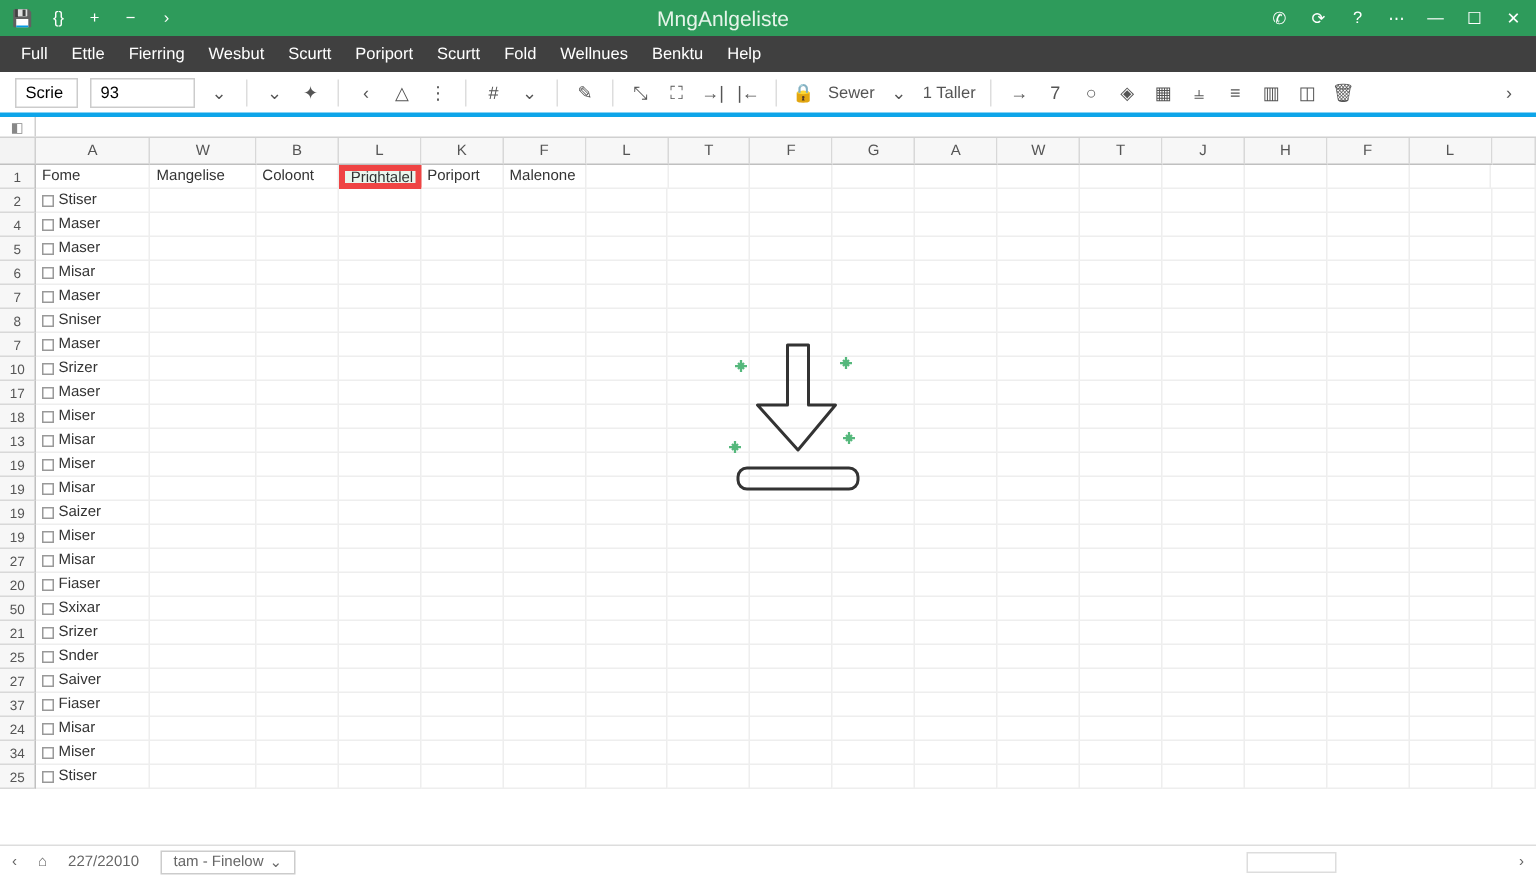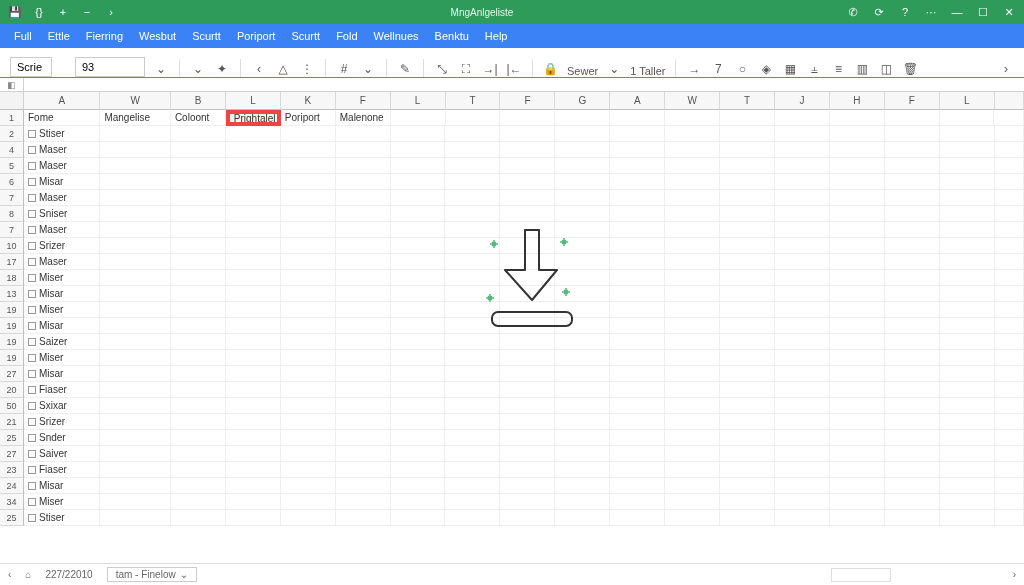--- a/index.html
+++ b/index.html
@@ -1,28 +1,28 @@
 <!DOCTYPE html>
 <html><head>
 <meta charset="utf-8">
 <style>
 * { margin: 0; padding: 0; box-sizing: border-box; font-family: 'Segoe UI', Arial, sans-serif; }
 html, body { width: 1024px; height: 585px; overflow: hidden; background: #fff; }
 .titlebar { height: 24px; background: #2e9b5b; display: flex; align-items: center; color: #fff; font-size: 11px; padding: 0 8px; }
 .titlebar-left { display: flex; gap: 10px; align-items: center; }
-.titlebar-center { flex: 1; text-align: center; color: #e6f4ea; font-size: 10px; }
+.titlebar-center { flex: 1; text-align: center; color: #e6f4ea; font-size: 14px; }
 .titlebar-right { display: flex; gap: 12px; align-items: center; }
 .titlebar .icn { width: 14px; height: 14px; display: flex; align-items: center; justify-content: center; font-size: 11px; }
-.menubar { height: 24px; background: #3b82f6; display: flex; align-items: center; gap: 16px; padding: 0 14px; color: #fff; font-size: 11px; }
+.menubar { height: 24px; background: #404040; display: flex; align-items: center; gap: 16px; padding: 0 14px; color: #fff; font-size: 11px; }
 .menubar span { cursor: default; }
-.toolbar { height: 30px; border-bottom: 1px solid #0ea5e9; display: flex; align-items: flex-end; padding: 0 10px; gap: 8px; font-size: 11px; color: #555; }
+.toolbar { height: 30px; border-bottom: 3px solid #0ea5e9; display: flex; align-items: center; padding: 0 10px; gap: 8px; font-size: 11px; color: #555; }
 .toolbar .sep { width: 1px; height: 18px; background: #ddd; margin: 0 2px; }
 .toolbar input { border: 1px solid #ccc; height: 20px; font-size: 11px; padding: 0 6px; }
 .toolbar .fontname { width: 42px; }
-.toolbar .fontsize { width: 70px; margin-left: 15px; }
+.toolbar .fontsize { width: 70px; }
 .toolbar .ico { width: 16px; height: 16px; display: inline-flex; align-items: center; justify-content: center; color: #555; font-size: 12px; }
 .toolbar-end { margin-left: auto; }
 .corner-strip { height: 14px; border-bottom: 1px solid #d0d0d0; display: flex; }
 .corner-cell { width: 24px; border-right: 1px solid #d0d0d0; display: flex; align-items: center; justify-content: center; font-size:9px; color:#888;}
 .grid-area { position: relative; height: calc(585px - 24px - 24px - 30px - 14px - 22px); overflow: hidden; }
 .colheads { display: flex; height: 18px; }
 .rowhead-spacer { width: 24px; min-width:24px; border-right: 1px solid #d0d0d0; border-bottom: 1px solid #c0c0c0; background: #f3f3f3; }
 .colhead { border-right: 1px solid #d8d8d8; border-bottom: 1px solid #c0c0c0; background: #f7f7f7; display: flex; align-items: center; justify-content: center; font-size: 10px; color: #555; }
 .rows { }
 .row { display: flex; height: 16px; }
@@ -668,21 +668,21 @@
         <div class="cell col-w-A2"></div>
         <div class="cell col-w-W2"></div>
         <div class="cell col-w-T2"></div>
         <div class="cell col-w-J"></div>
         <div class="cell col-w-H"></div>
         <div class="cell col-w-F3"></div>
         <div class="cell col-w-L3"></div>
         <div class="cell col-w-END"></div>
       </div>
       <div class="row">
-        <div class="rowhead">23</div>
+        <div class="rowhead">37</div>
         <div class="cell col-w-A">
           <span class="chk"></span>
           <span>Fiaser</span>
         </div>
         <div class="cell col-w-W"></div>
         <div class="cell col-w-B"></div>
         <div class="cell col-w-L1"></div>
         <div class="cell col-w-K"></div>
         <div class="cell col-w-F1"></div>
         <div class="cell col-w-L2"></div>

